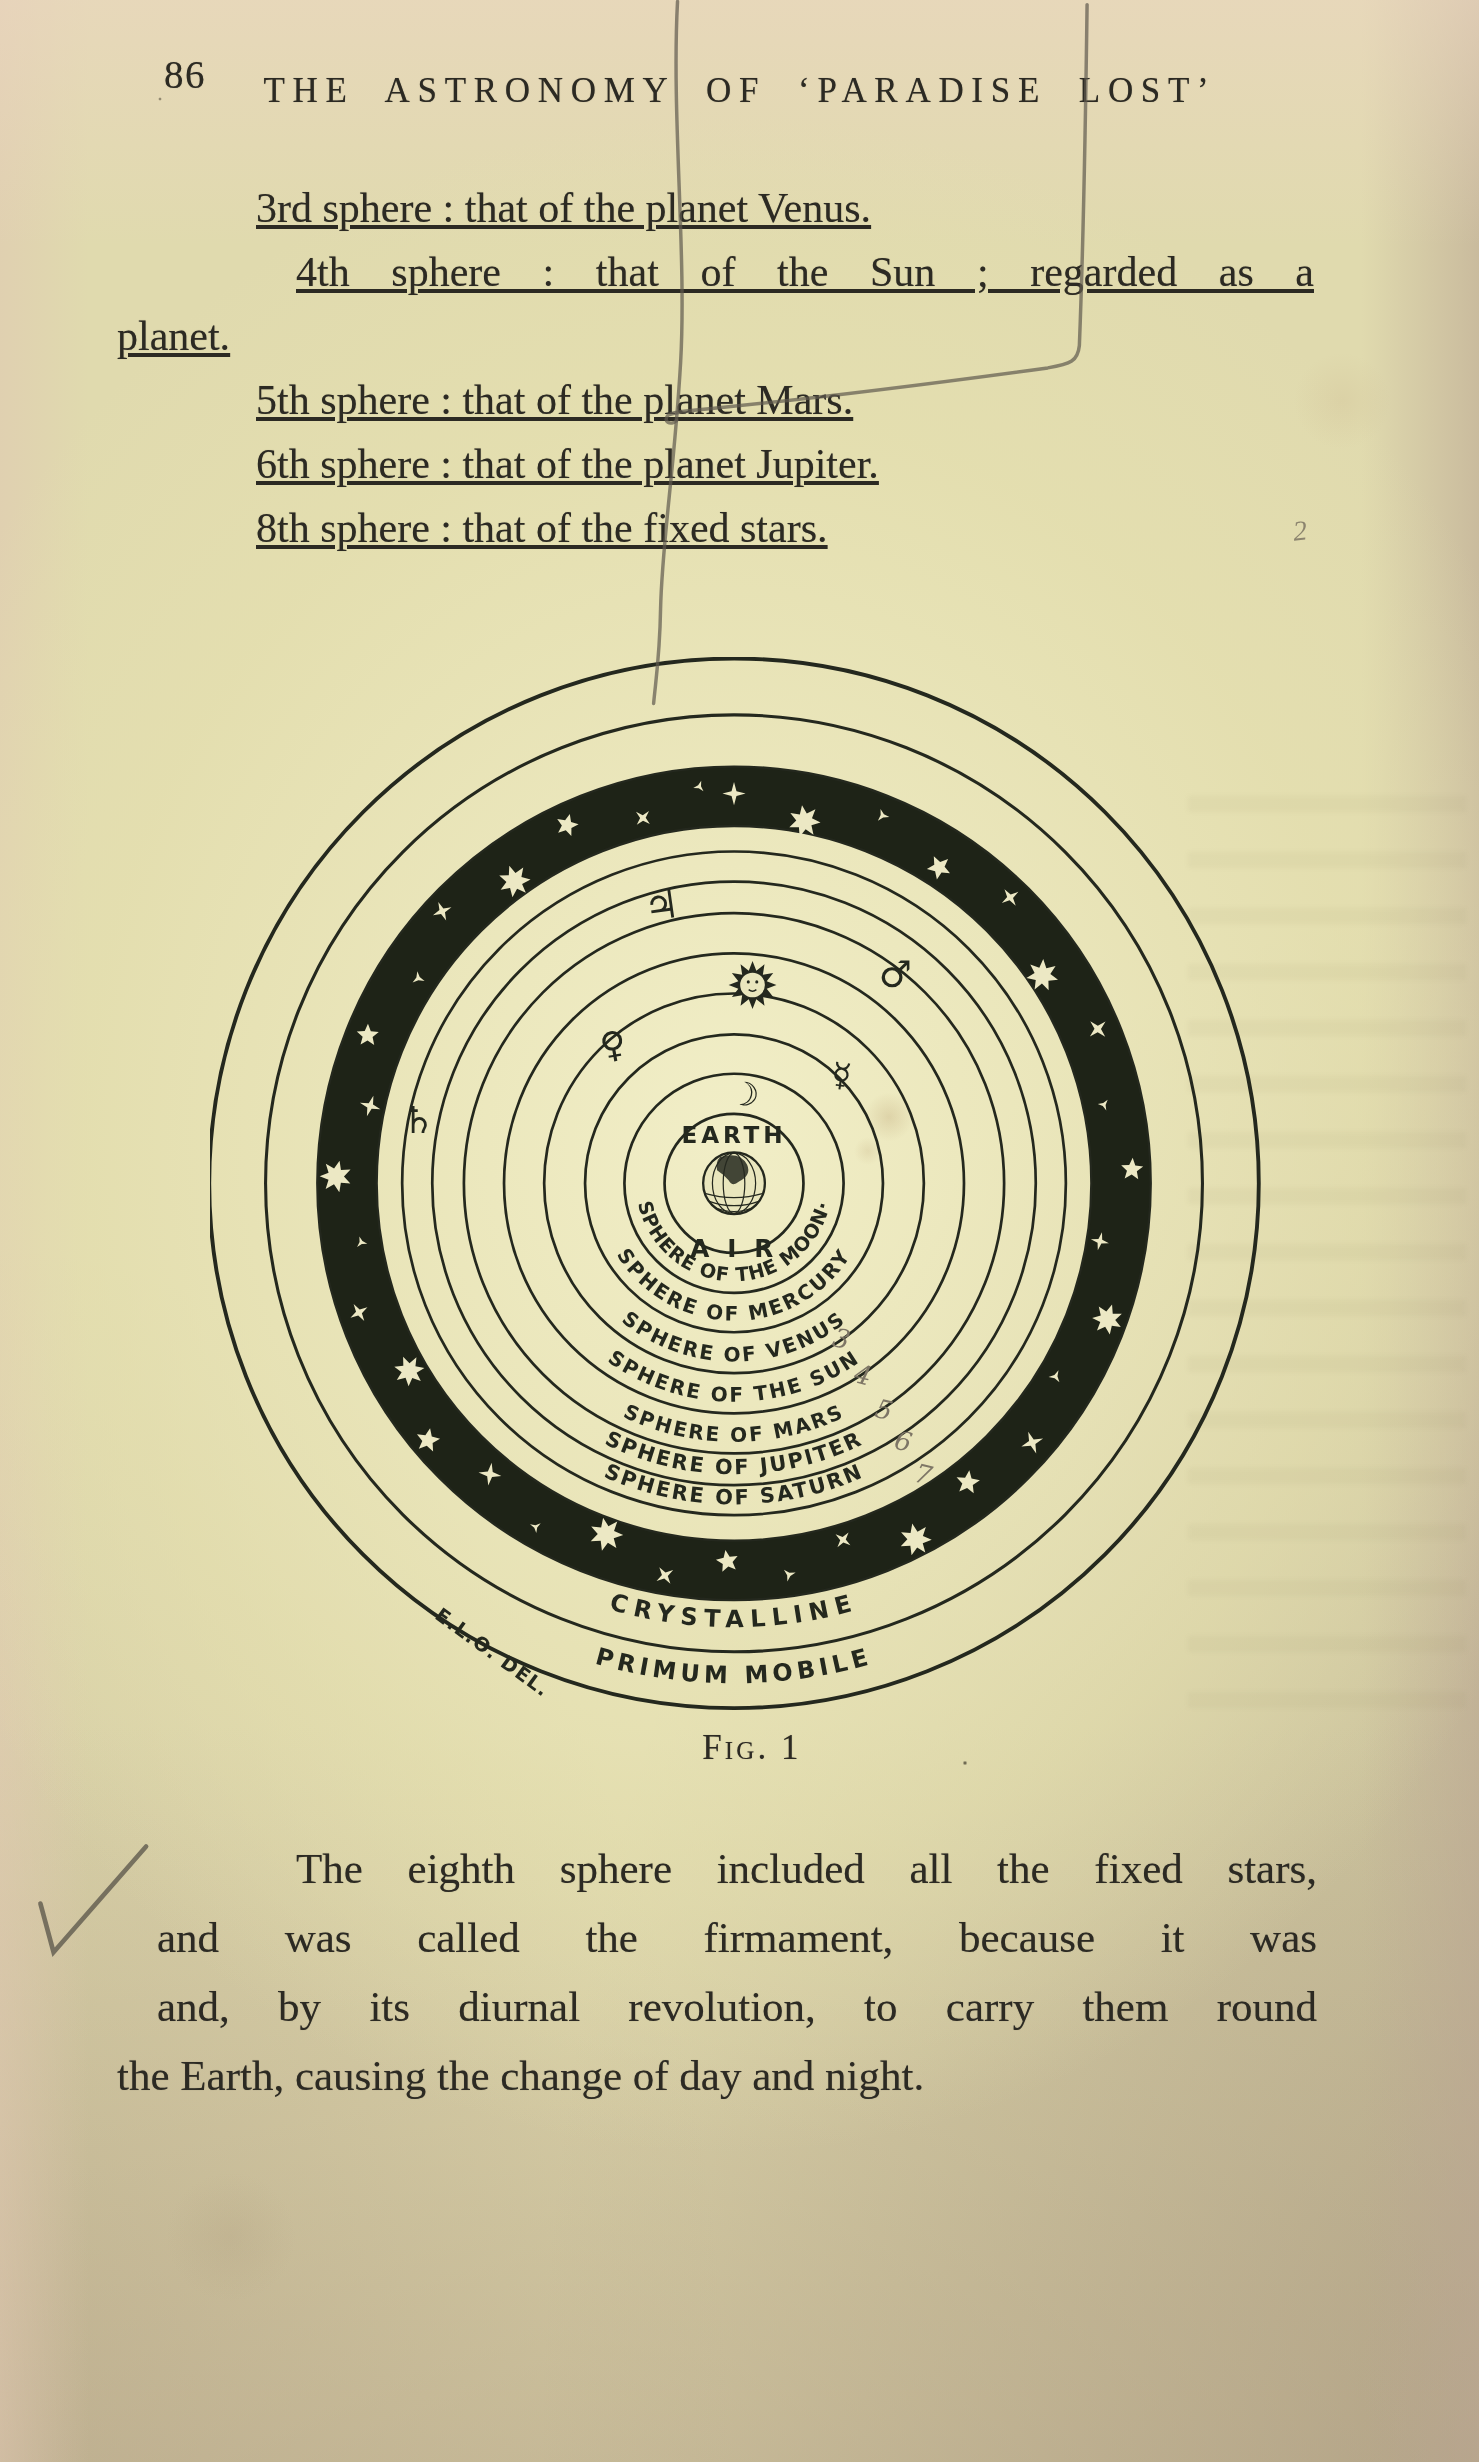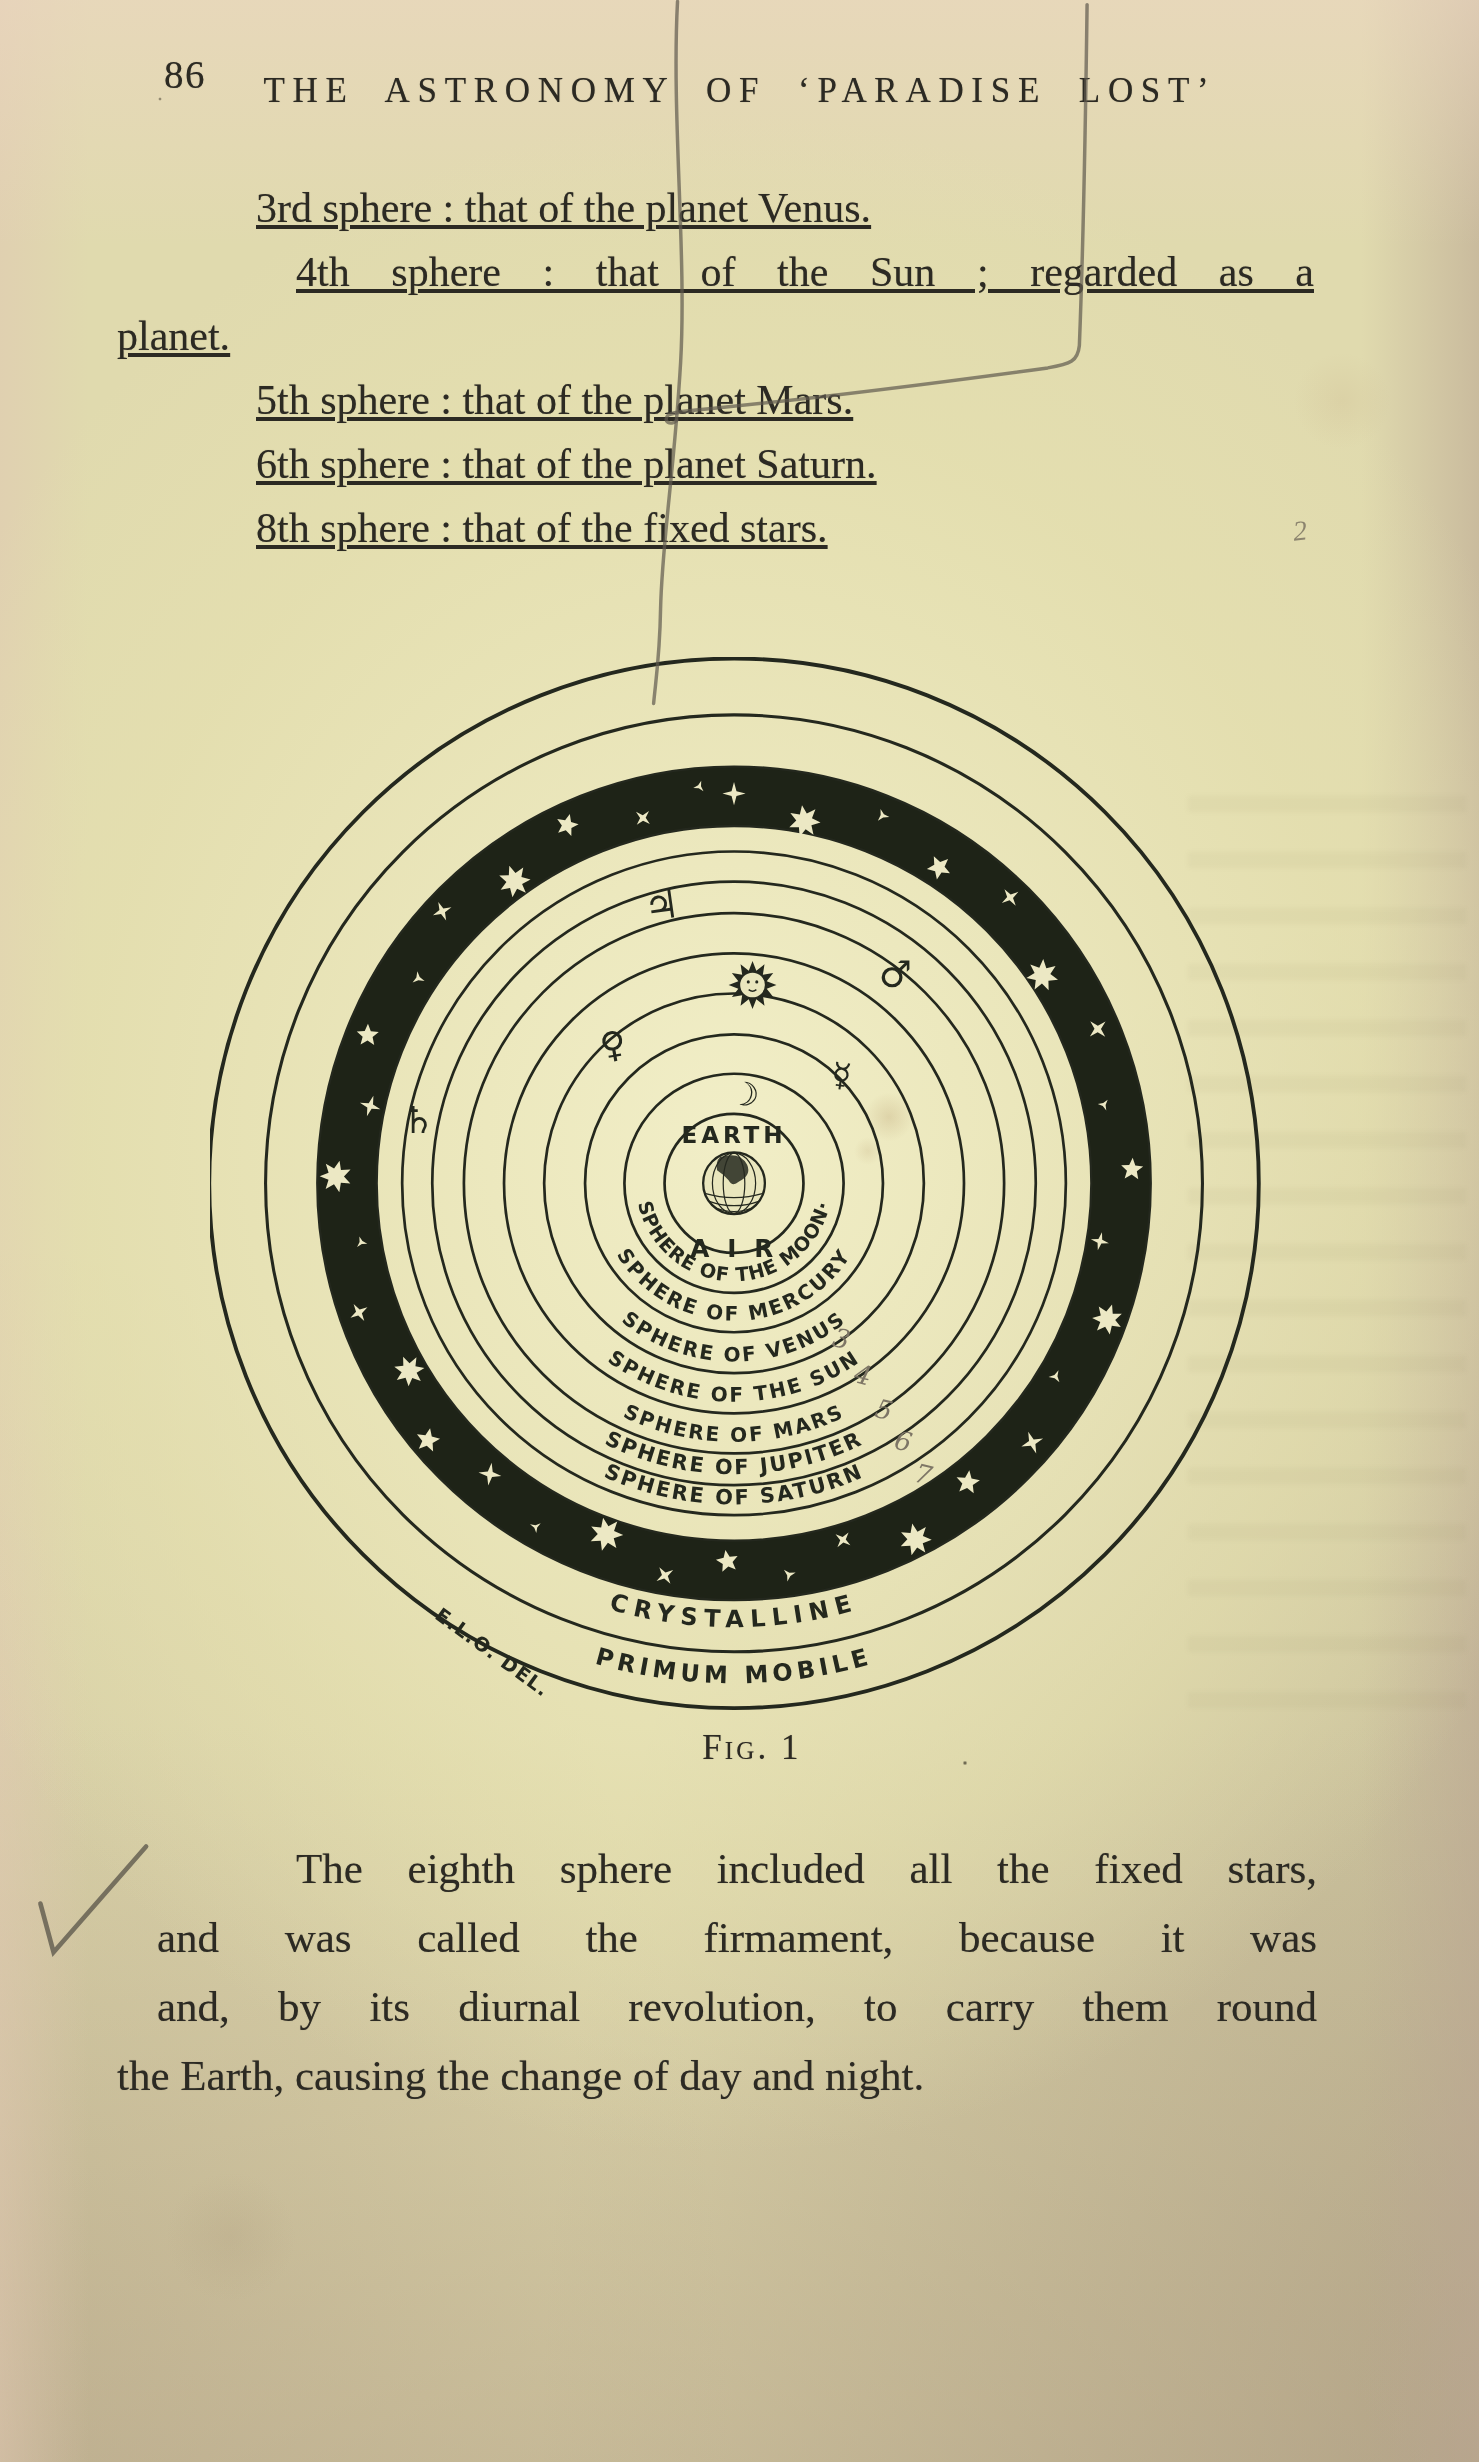--- a/index.html
+++ b/index.html
@@ -55,21 +55,21 @@
 <div class="ghost"></div>
 
 <div class="pagenum">86</div>
 <div class="header">THE ASTRONOMY OF ‘PARADISE LOST’</div>
 
 <div class="toplines" id="toplines">
     <div class="tline ind">3rd sphere : that of the planet Venus.</div>
     <div class="tline ind j">4th sphere : that of the Sun ; regarded as a</div>
     <div class="tline">planet.</div>
     <div class="tline ind">5th sphere : that of the planet Mars.</div>
-    <div class="tline ind">6th sphere : that of the planet Saturn.</div>
+    <div class="tline ind">6th sphere : that of the planet Jupiter.</div>
     <div class="tline ind">8th sphere : that of the fixed stars.</div>
   </div>
 
 <svg id="diagram" width="1065" height="1065" viewBox="0 0 1380 1380">
     <path d="M 139 682 A 540 540 0 1 0 1219 682 A 540 540 0 1 0 139 682 Z
                M 216 682 A 463 463 0 1 0 1142 682 A 463 463 0 1 0 216 682 Z" fill-rule="evenodd" fill="#1e2317" stroke="#24281e" stroke-width="3"></path>
     <path d="M0.0,-15.0L3.2,-3.2L15.0,-0.0L3.2,3.2L0.0,15.0L-3.2,3.2L-15.0,0.0L-3.2,-3.2Z" transform="translate(679,177)" fill="#ece8c4"></path>
     <path d="M-3.1,-20.8L3.1,-10.0L14.3,-15.4L9.8,-3.8L20.9,1.6L9.1,5.3L11.8,17.4L1.6,10.4L-6.2,20.1L-7.1,7.7L-19.5,7.7L-10.5,-0.8L-18.2,-10.5L-5.9,-8.7Z" transform="translate(770.2066997899884,212.78220631201663)" fill="#ece8c4"></path>
     <path d="M-2.7,-8.6L1.7,-1.8L8.8,2.0L0.7,2.4L-6.1,6.6L-2.5,-0.6Z" transform="translate(871.5477890157788,205.42749875267128)" fill="#ece8c4"></path>
     <path d="M-6.9,-14.4L1.3,-7.1L11.6,-11.1L7.1,-1.0L14.1,7.6L3.1,6.5L-2.9,15.7L-5.2,5.0L-15.9,2.1L-6.3,-3.4Z" transform="translate(944.7838490873332,272.72876284263305)" fill="#ece8c4"></path>

